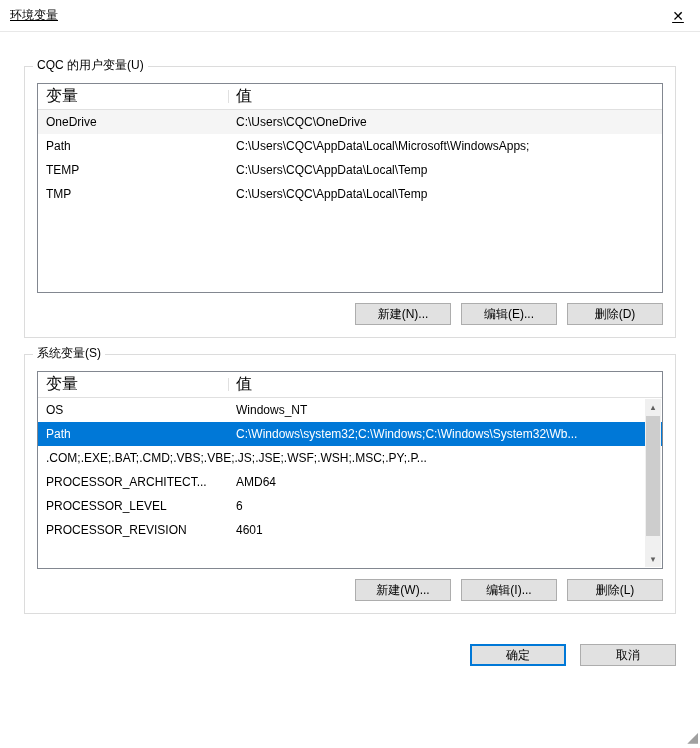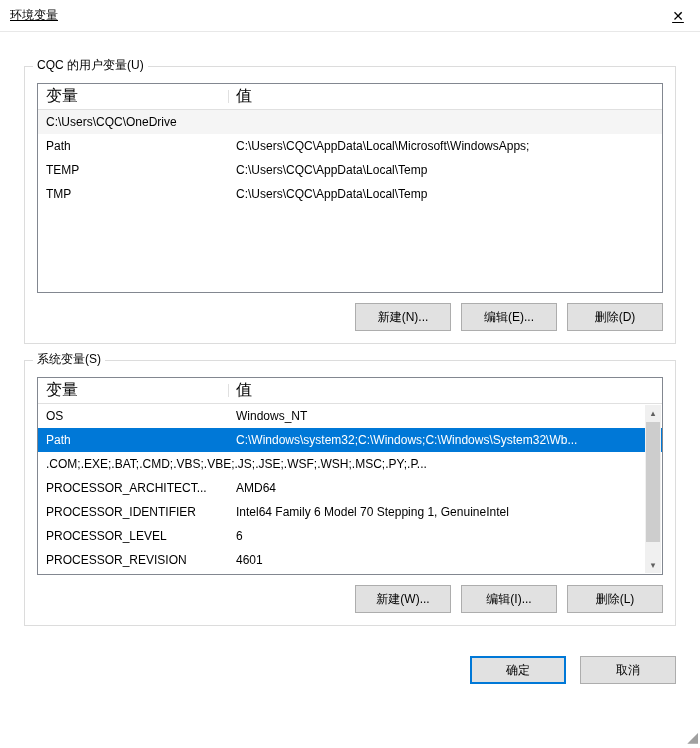--- a/index.html
+++ b/index.html
@@ -118,21 +118,21 @@
     background: #cdcdcd;
   }
   .btn-row {
     display: flex;
     justify-content: flex-end;
     gap: 10px;
     margin-top: 10px;
   }
   .btn {
     width: 96px;
-    height: 28px;
+    height: 22px;
     border: 1px solid #adadad;
     background: #e1e1e1;
     font-size: 12px;
     display: flex;
     align-items: center;
     justify-content: center;
     cursor: default;
     font-family: inherit;
   }
   .btn.primary {
@@ -170,20 +170,21 @@
   <div class="groupbox">
     <div class="groupbox-legend">CQC 的用户变量(U)</div>
 
     <div class="listview" style="height:210px;">
       <div class="lv-header">
         <div class="lv-col name">变量</div>
         <div class="lv-col value">值</div>
       </div>
       <div class="lv-body" style="height:182px;">
         <div class="lv-row alt">
+          <div class="lv-cell name">OneDrive</div>
           <div class="lv-cell value">C:\Users\CQC\OneDrive</div>
         </div>
         <div class="lv-row">
           <div class="lv-cell name">Path</div>
           <div class="lv-cell value">C:\Users\CQC\AppData\Local\Microsoft\WindowsApps;</div>
         </div>
         <div class="lv-row">
           <div class="lv-cell name">TEMP</div>
           <div class="lv-cell value">C:\Users\CQC\AppData\Local\Temp</div>
         </div>
@@ -219,24 +220,20 @@
           <div class="lv-cell value">C:\Windows\system32;C:\Windows;C:\Windows\System32\Wb...</div>
         </div>
         <div class="lv-row">
           <div class="lv-cell value">.COM;.EXE;.BAT;.CMD;.VBS;.VBE;.JS;.JSE;.WSF;.WSH;.MSC;.PY;.P...</div>
         </div>
         <div class="lv-row">
           <div class="lv-cell name">PROCESSOR_ARCHITECT...</div>
           <div class="lv-cell value">AMD64</div>
         </div>
         <div class="lv-row">
-          <div class="lv-cell name">PROCESSOR_IDENTIFIER</div>
-          <div class="lv-cell value">Intel64 Family 6 Model 70 Stepping 1, GenuineIntel</div>
-        </div>
-        <div class="lv-row">
           <div class="lv-cell name">PROCESSOR_LEVEL</div>
           <div class="lv-cell value">6</div>
         </div>
         <div class="lv-row">
           <div class="lv-cell name">PROCESSOR_REVISION</div>
           <div class="lv-cell value">4601</div>
         </div>
       </div>
       <div class="scrollbar">
         <div class="scroll-arrow up">▴</div>

